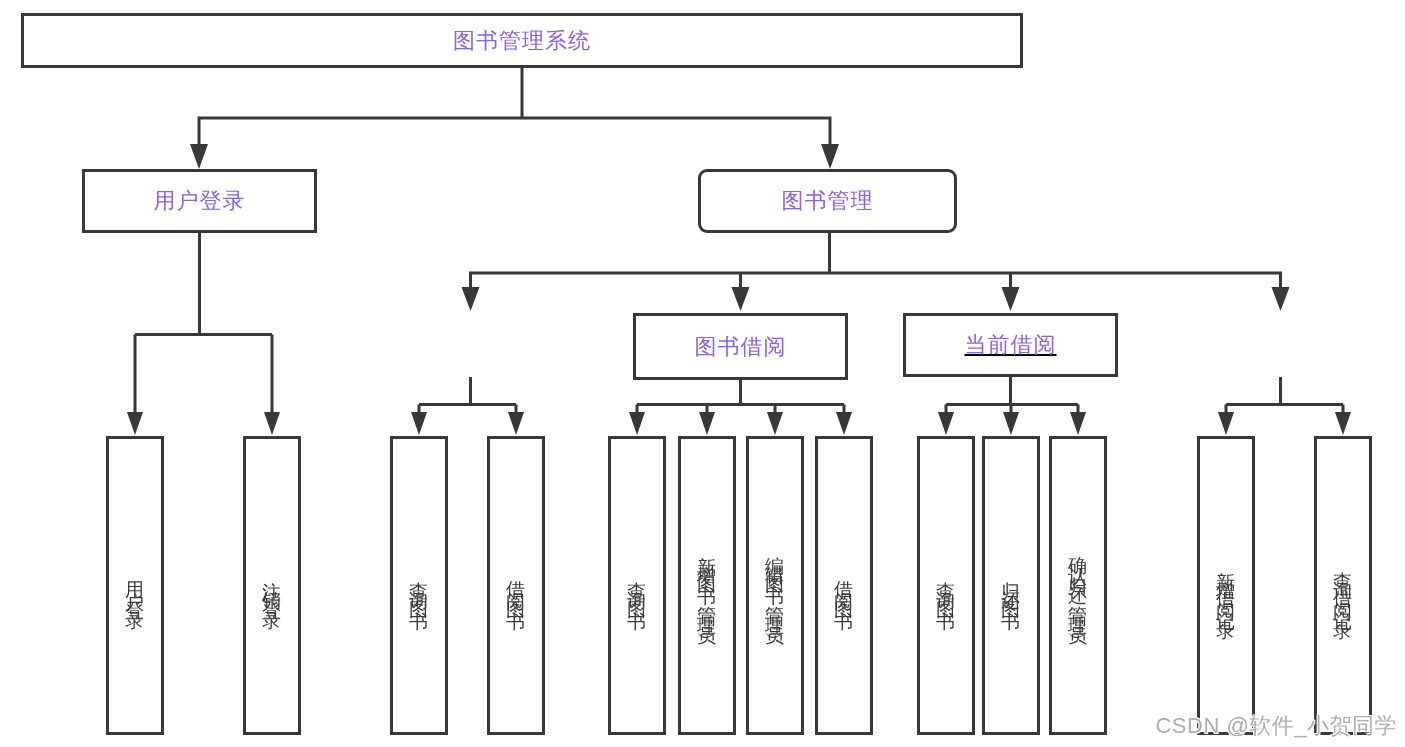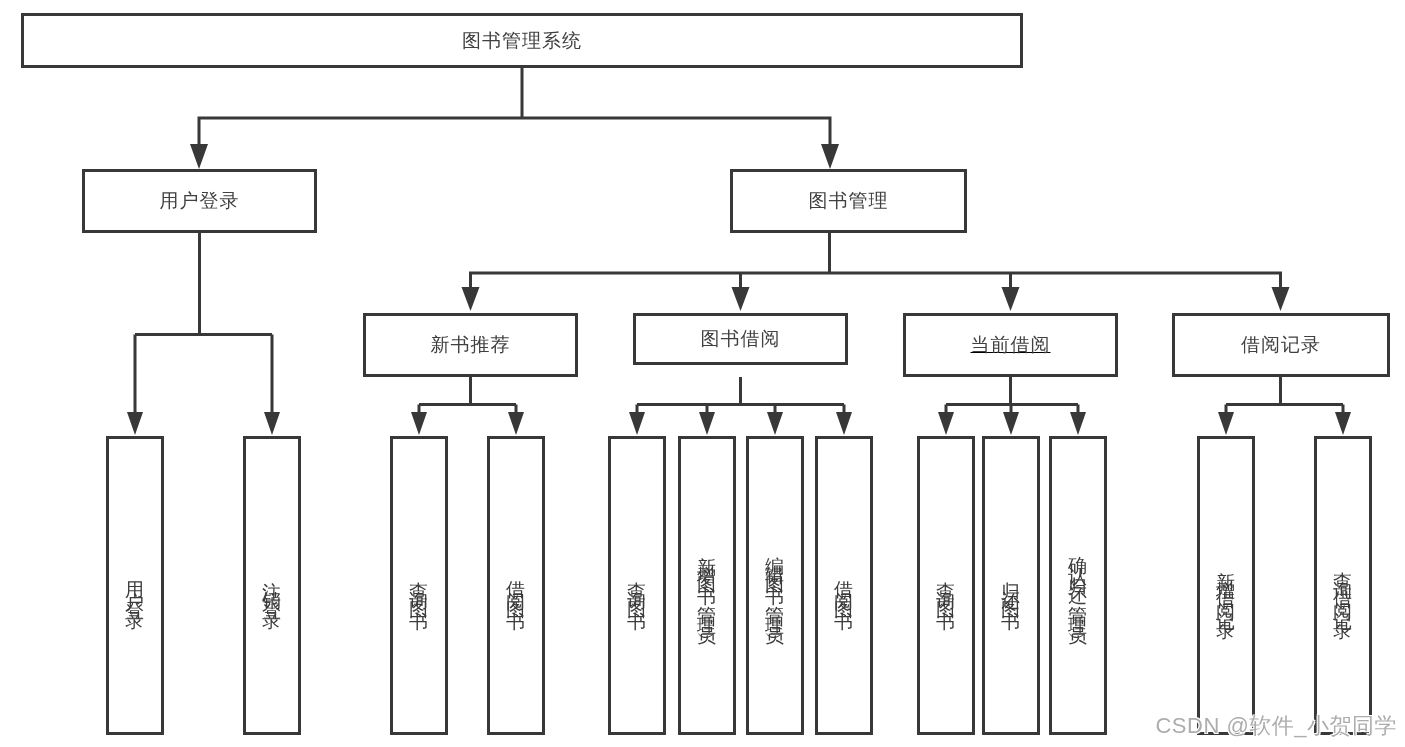--- a/index.html
+++ b/index.html
@@ -26,22 +26,22 @@
     position: absolute;
     box-sizing: border-box;
     border: 3px solid #383838;
     background: #ffffff;
     display: flex;
     align-items: center;
     justify-content: center;
     z-index: 2;
   }
   .node .hlabel {
-    font-size: 19px;
-    color: #404040;
+    font-size: 22px;
+    color: #8b5cf6;
     letter-spacing: 1px;
     white-space: nowrap;
   }
   .leaf {
     position: absolute;
     box-sizing: border-box;
     border: 3px solid #383838;
     background: #ffffff;
     display: flex;
     align-items: center;
@@ -56,23 +56,23 @@
     text-orientation: mixed;
     font-size: 19px;
     line-height: 1;
     letter-spacing: 10px;
     color: #3b3b3b;
     white-space: nowrap;
   }
   
   #box-root          { left: 21px;   top: 13px;  width: 1002px; height: 55px; }
   #box-user-login    { left: 82px;   top: 169px; width: 235px;  height: 64px; }
-  #box-book-mgmt     { left: 730px;  top: 169px; width: 237px;  height: 64px; }
+  #box-book-mgmt     { left: 698px;  top: 169px; width: 259px;  height: 64px; border-radius: 9px; }
   #box-new-book      { left: 363px;  top: 313px; width: 215px;  height: 64px; }
-  #box-book-borrow   { left: 633px;  top: 313px; width: 215px;  height: 52px; }
+  #box-book-borrow   { left: 633px;  top: 313px; width: 215px;  height: 67px; }
   #box-current       { left: 903px;  top: 313px; width: 215px;  height: 64px; text-decoration: underline; }
   #box-records       { left: 1172px; top: 313px; width: 218px;  height: 64px; }
   
   #leaf-1  { left: 106px; }
   #leaf-2  { left: 243px; }
   #leaf-3  { left: 390px; }
   #leaf-4  { left: 487px; }
   #leaf-5  { left: 608px; }
   #leaf-6  { left: 678px; }
   #leaf-7  { left: 746px; }
@@ -136,32 +136,26 @@
     <span class="hlabel">图书管理系统</span>
   </div>
 
   <div class="node" id="box-user-login">
     <span class="hlabel">用户登录</span>
   </div>
   <div class="node" id="box-book-mgmt">
     <span class="hlabel">图书管理</span>
   </div>
 
-  <div class="node" id="box-new-book">
-    <span class="hlabel">新书推荐</span>
-  </div>
   <div class="node" id="box-book-borrow">
     <span class="hlabel">图书借阅</span>
   </div>
   <div class="node" id="box-current">
     <span class="hlabel">当前借阅</span>
   </div>
-  <div class="node" id="box-records">
-    <span class="hlabel">借阅记录</span>
-  </div>
 
   <div class="leaf" id="leaf-1">
     <span class="vlabel">用户登录</span>
   </div>
   <div class="leaf" id="leaf-2">
     <span class="vlabel">注销登录</span>
   </div>
 
   <div class="leaf" id="leaf-3">
     <span class="vlabel">查询图书</span>

